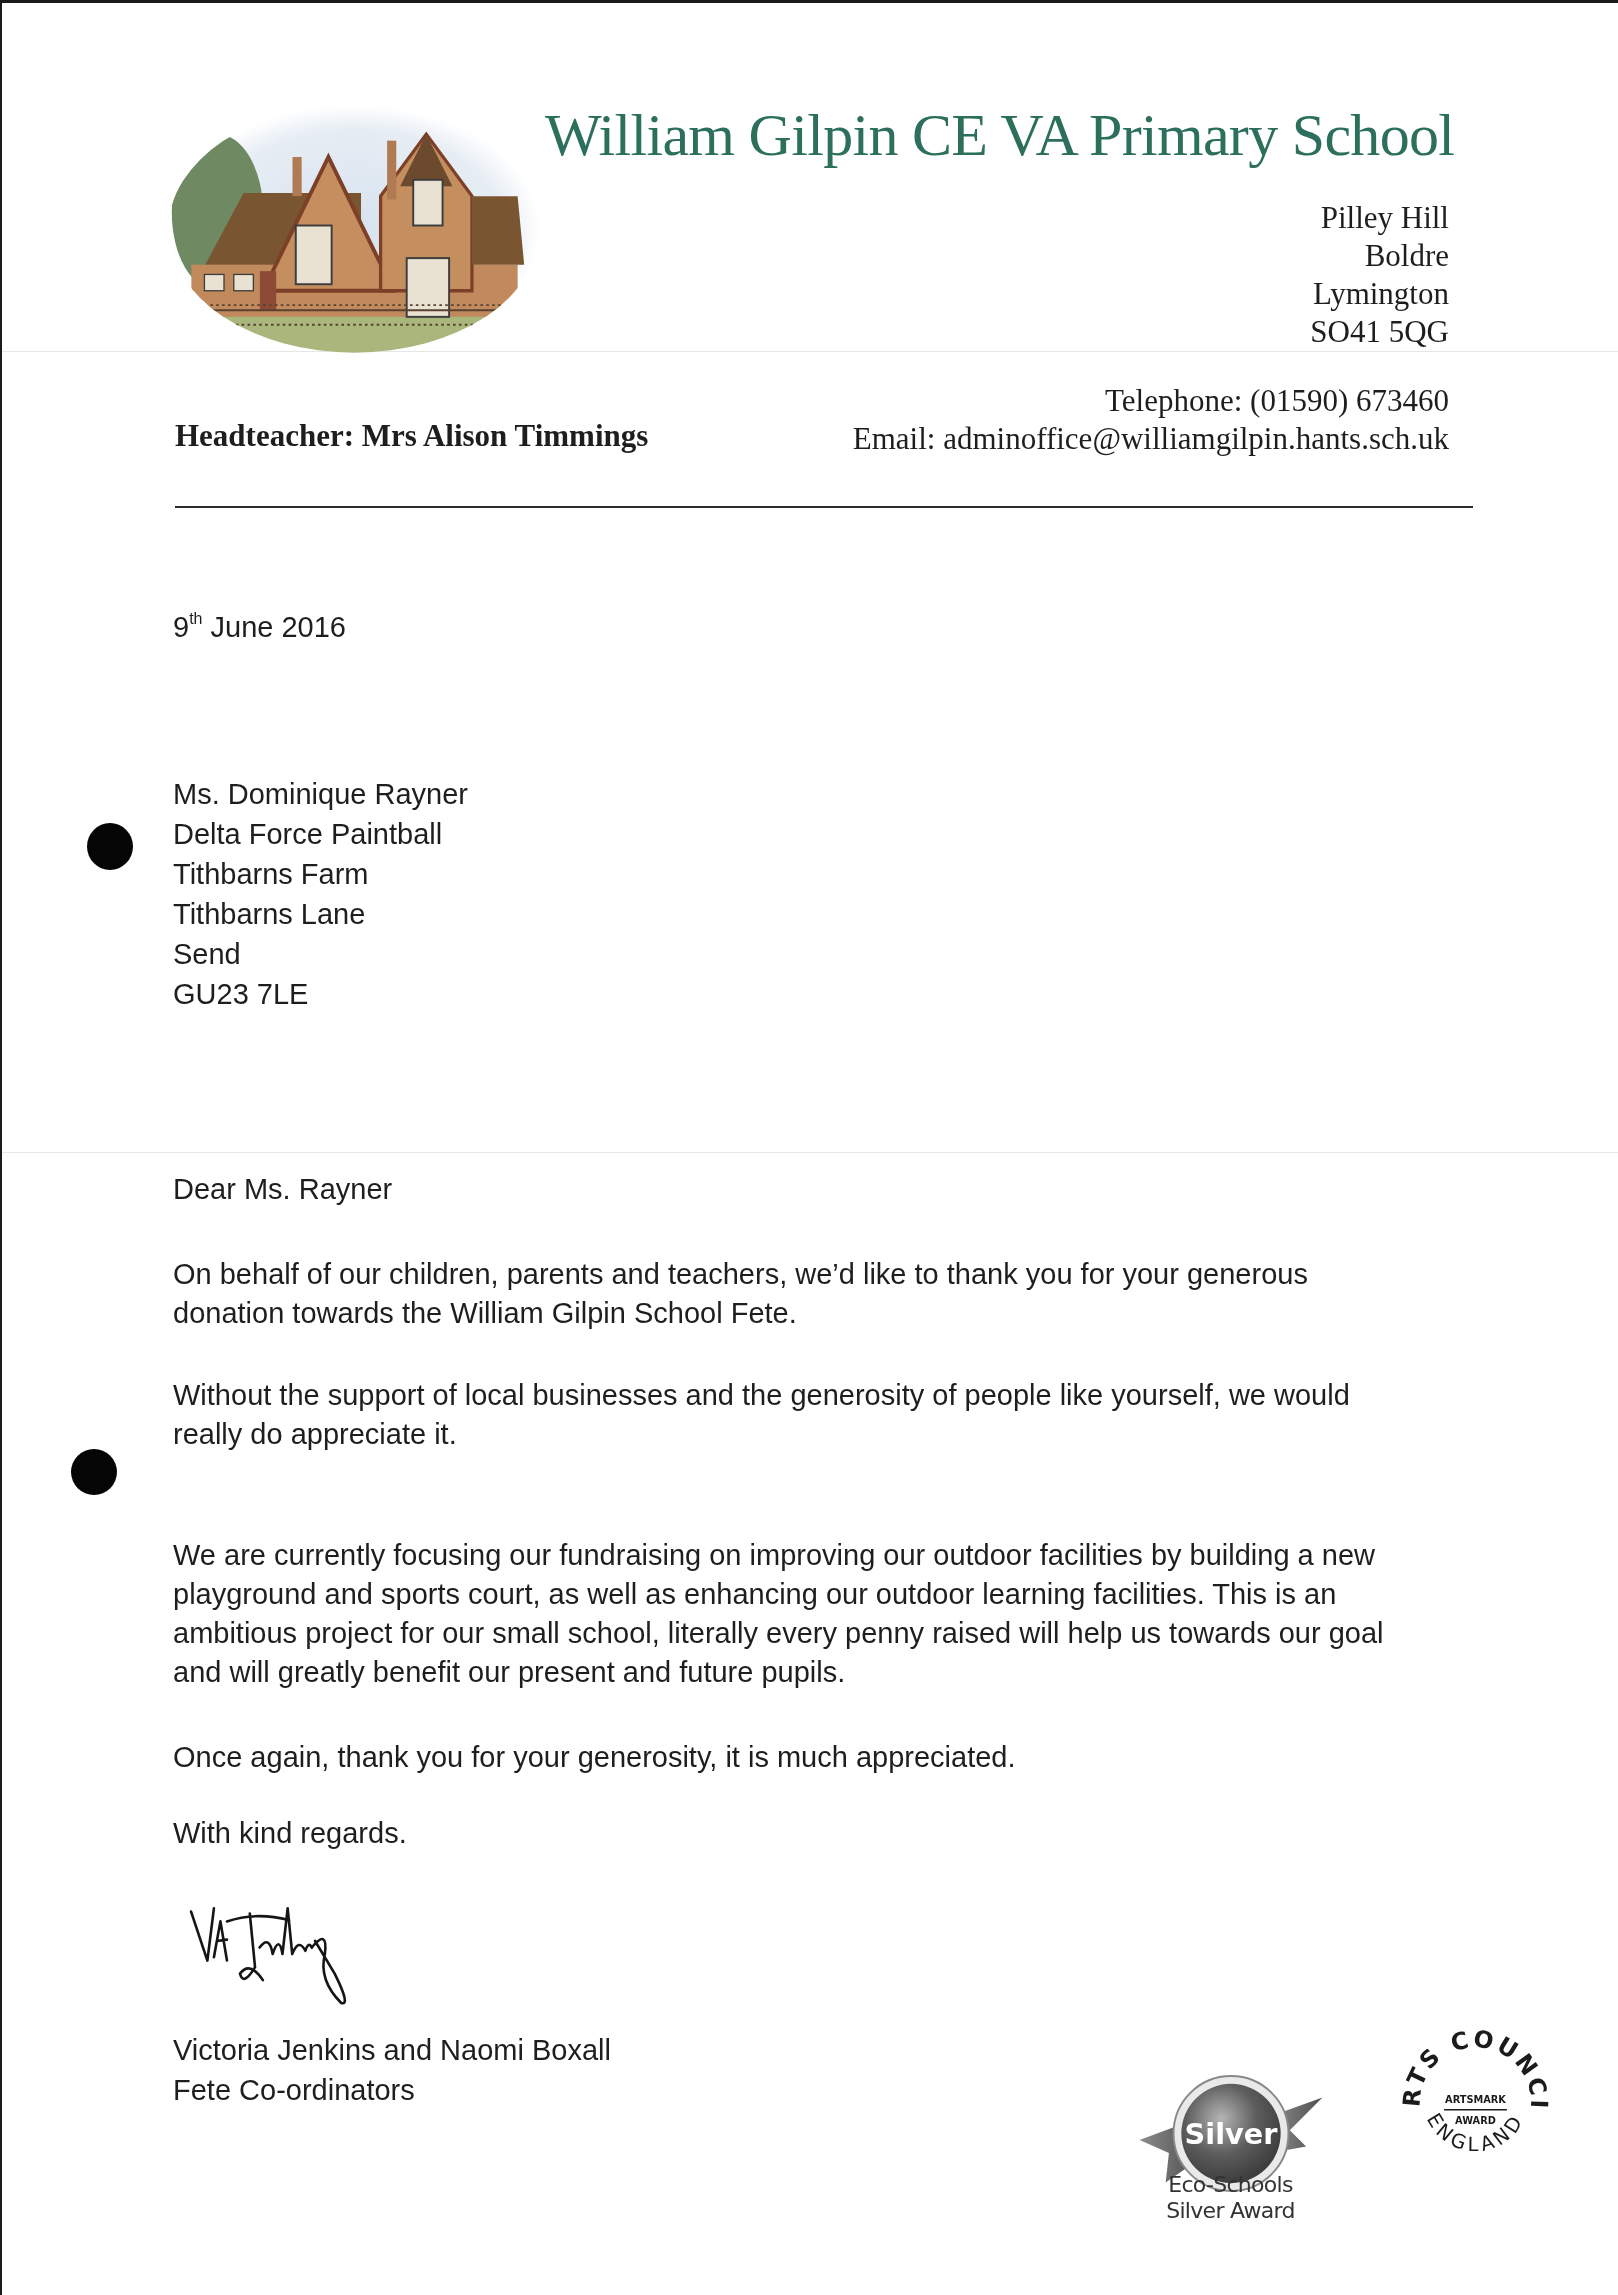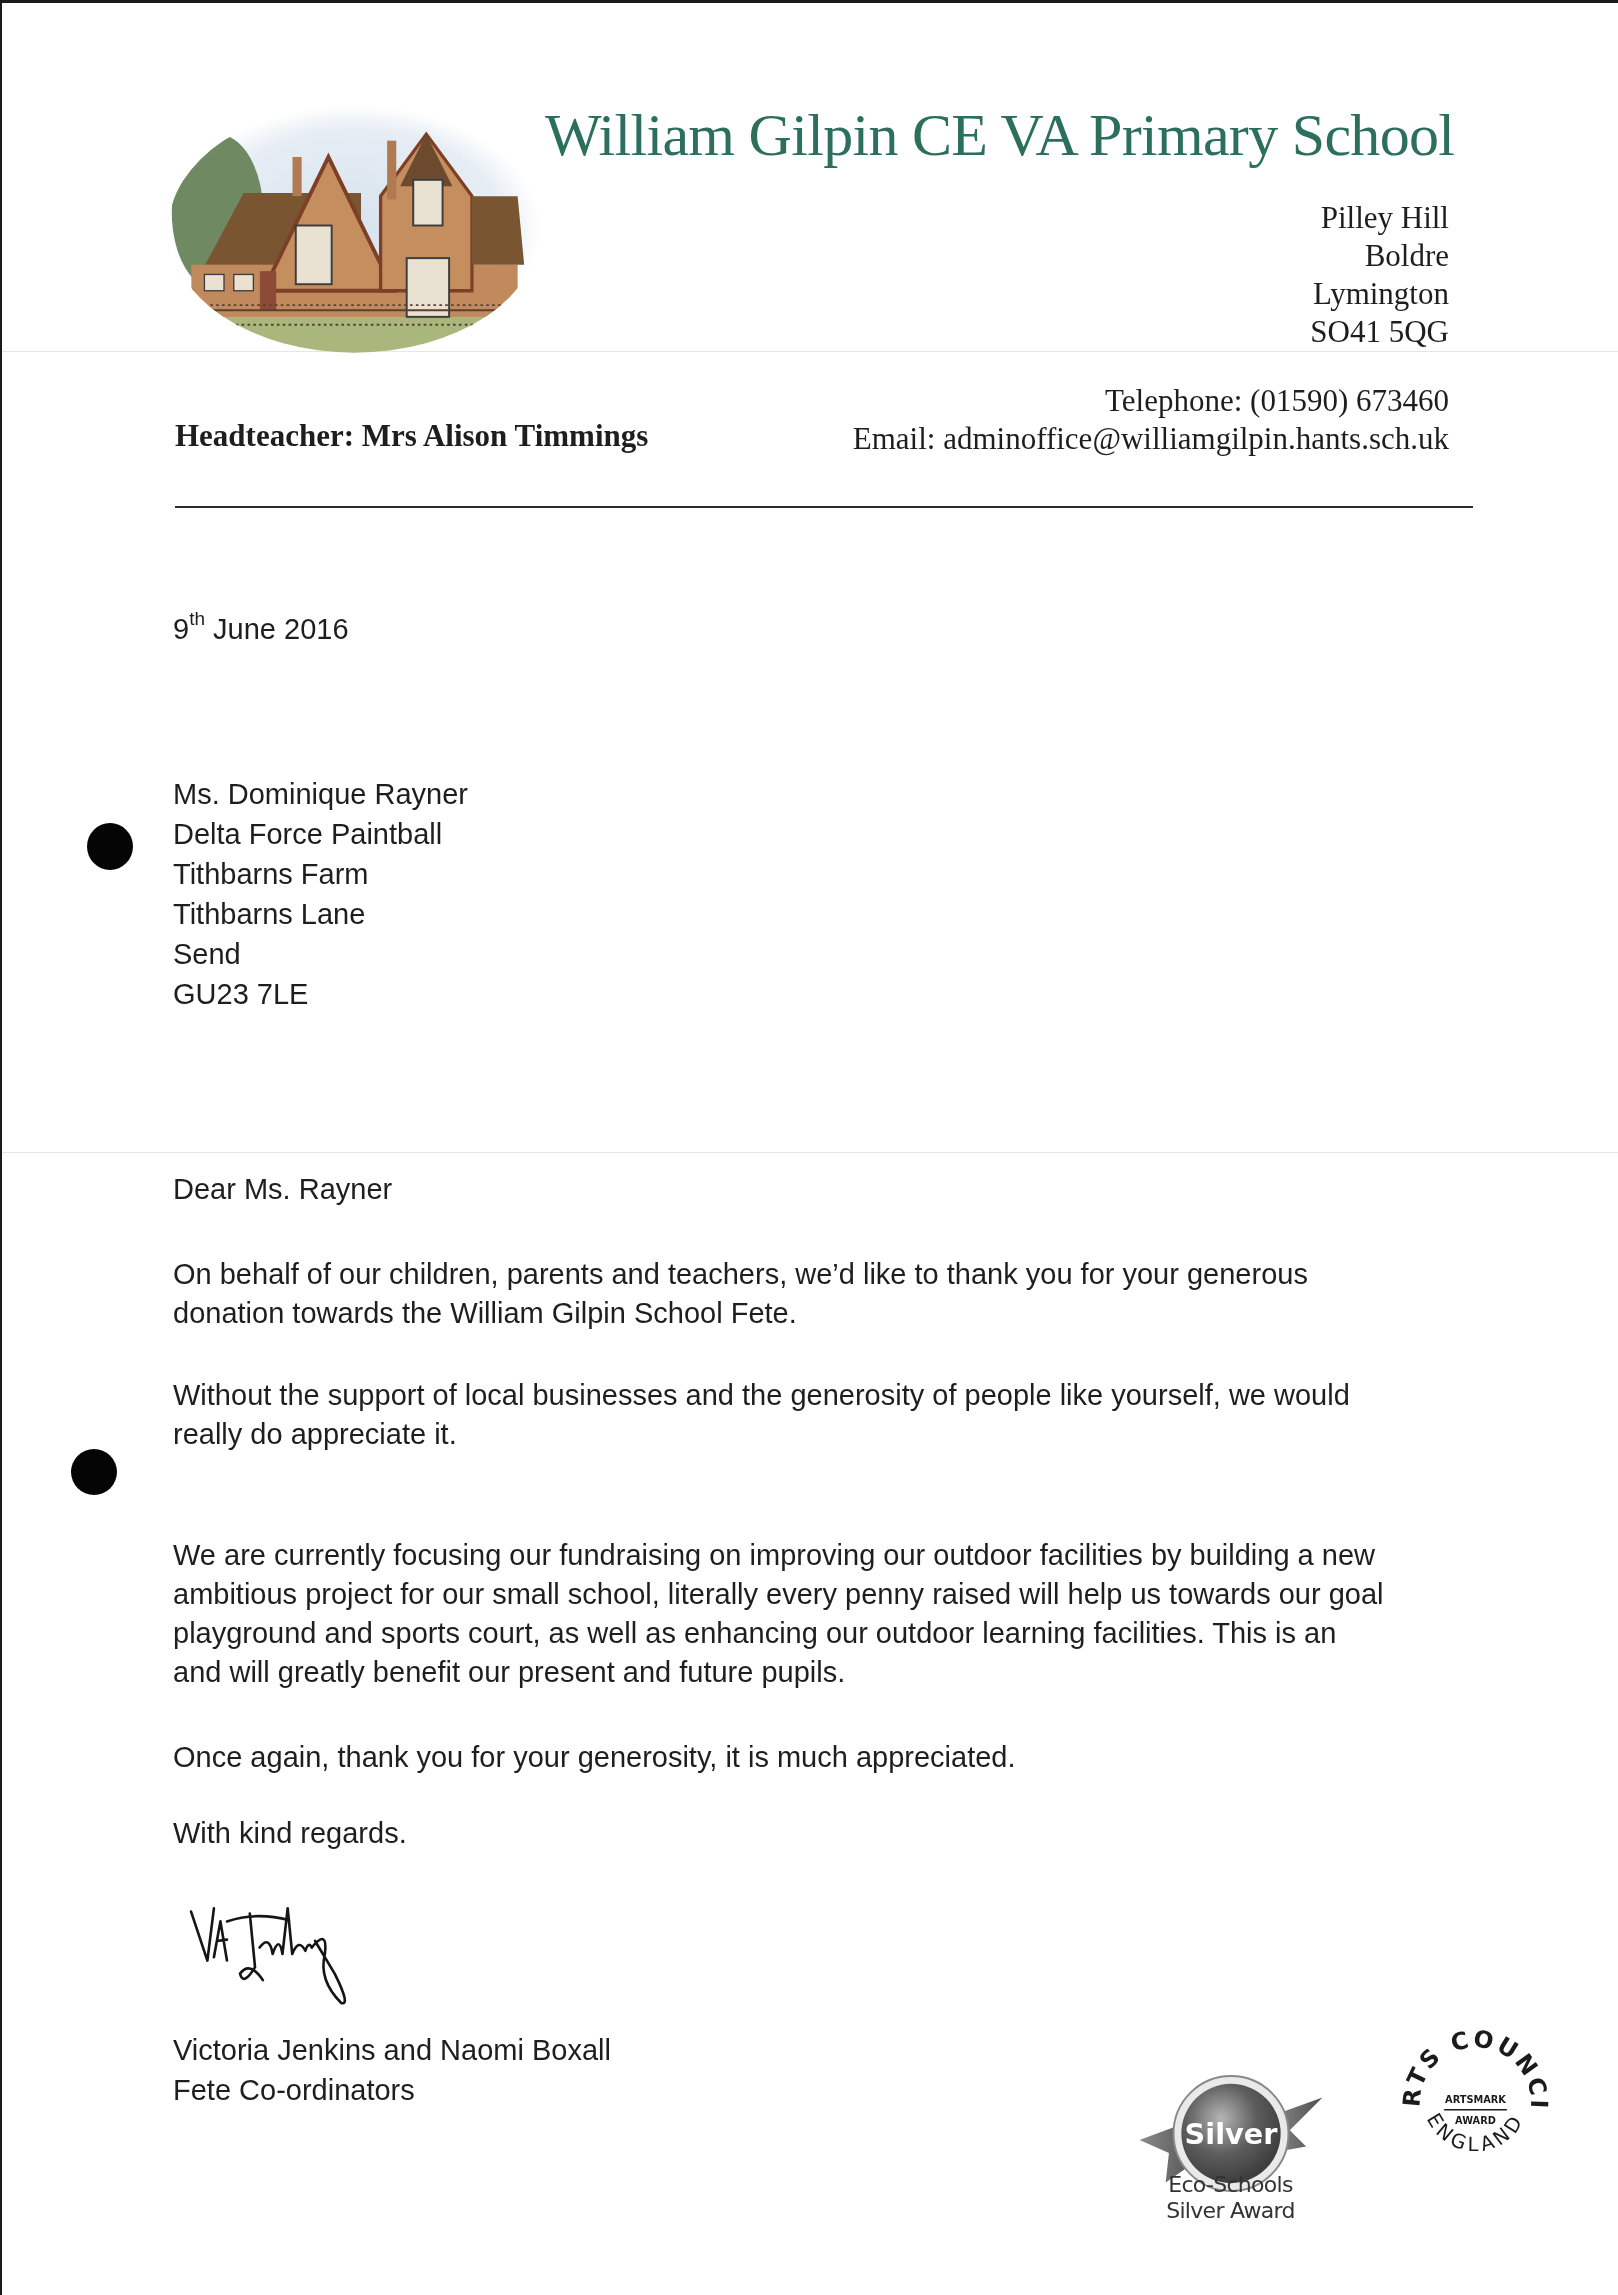--- a/index.html
+++ b/index.html
@@ -35,21 +35,21 @@
     position: absolute; right: 169px; top: 379px; text-align: right;
     font-size: 31px; line-height: 38px; white-space: nowrap;
   }
   .header-rule {
     position: absolute; left: 173px; top: 503px; width: 1298px; height: 2px; background: #2a2a2a;
   }
   .scan-line { position: absolute; height: 1.3px; background: #e6e6e6; }
 
   
   .date { position: absolute; left: 171px; top: 608px; font-size: 29px; white-space: nowrap; }
-  .date sup { font-size: 19px; position: relative; top: -2.6px; margin-top: 8px; }
+  .date sup { font-size: 16px; position: relative; top: -2.6px; margin-top: 8px; }
   .recipient {
     position: absolute; left: 171px; top: 771px; font-size: 29px; line-height: 40px;
   }
   .recipient div { white-space: nowrap; }
   .salutation { position: absolute; left: 171px; top: 1170px; font-size: 29px; white-space: nowrap; }
   .para {
     position: absolute; left: 171px; width: 1281px; font-size: 29px; line-height: 39px;
   }
   .para div { white-space: nowrap; }
   #p1 { top: 1252px; }
@@ -168,22 +168,22 @@
     <div>donation towards the William Gilpin School Fete.</div>
   </div>
 
   <div class="para sans" id="p2">
     <div>Without the support of local businesses and the generosity of people like yourself, we would</div>
     <div>really do appreciate it.</div>
   </div>
 
   <div class="para sans" id="p3">
     <div>We are currently focusing our fundraising on improving our outdoor facilities by building a new</div>
+    <div>playground and sports court, as well as enhancing our outdoor learning facilities.  This is an</div>
     <div>ambitious project for our small school, literally every penny raised will help us towards our goal</div>
-    <div>playground and sports court, as well as enhancing our outdoor learning facilities.  This is an</div>
     <div>and will greatly benefit our present and future pupils.</div>
   </div>
 
   <div class="para sans" id="p4">
     <div>Once again, thank you for your generosity, it is much appreciated.</div>
   </div>
 
   <div class="closing sans">With kind regards.</div>
 
   <svg class="signature" viewBox="0 0 360 200" fill="none" stroke="#151515" stroke-width="4" stroke-linecap="round" stroke-linejoin="round">

